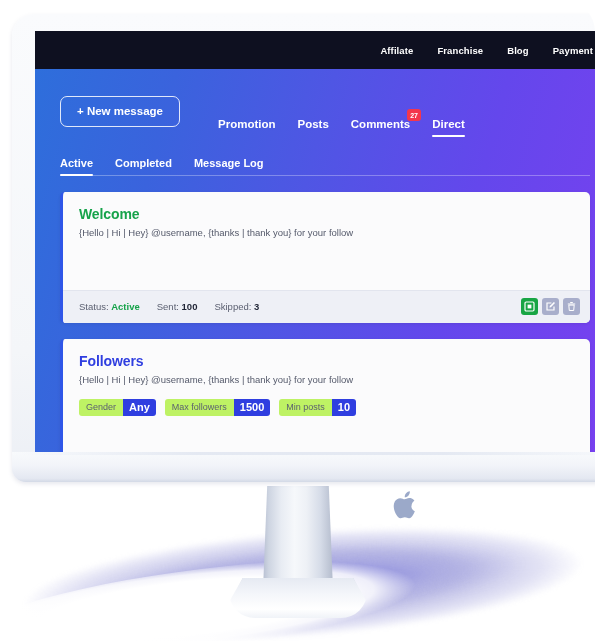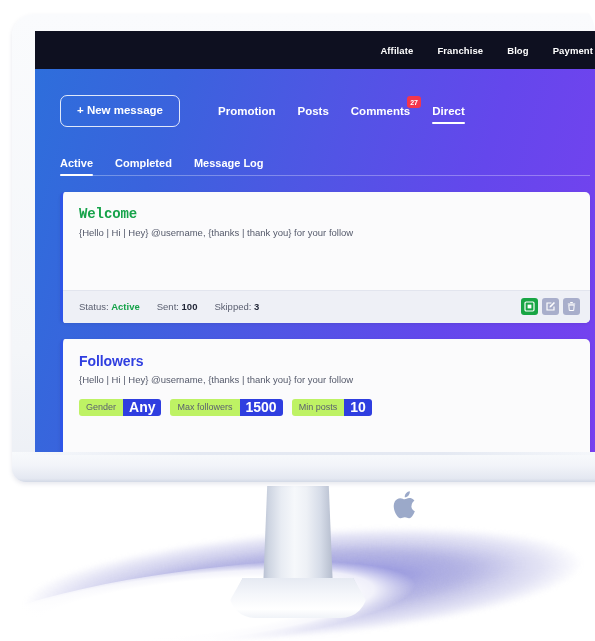--- a/index.html
+++ b/index.html
@@ -185,21 +185,21 @@
     left: 0;
     top: 38px;
     width: 580px;
     height: 383px;
     padding: 0 25px;
     box-sizing: border-box;
   }
 
   .main-nav {
     display: flex;
-    align-items: flex-start;
+    align-items: flex-end;
     margin-top: 26px;
     height: 32px;
   }
   .new-msg-btn {
     border: 1.4px solid rgba(255,255,255,0.85);
     border-radius: 7px;
     color: #ffffff;
     font-size: 11.5px;
     font-weight: 700;
     padding: 9px 16px;
@@ -290,21 +290,21 @@
   }
   .card-body {
     padding: 14px 16px 16px 16px;
   }
   .card-title {
     font-size: 14px;
     font-weight: 700;
     margin: 0 0 5px 0;
     letter-spacing: -0.1px;
   }
-  .card-title.green { color: #16a34a; font-family: Liberation Mono, monospace; }
+  .card-title.green { color: #16a34a; }
   .card-title.blue  { color: #2f3ee0; }
   .card-msg {
     font-size: 9.5px;
     color: #555a6b;
     line-height: 1.35;
     margin: 0;
   }
   .card-spacer { height: 34px; }
 
   .card-footer {
@@ -365,21 +365,21 @@
     color: #5a5f70;
     font-size: 9px;
     padding: 0 7px;
     display: flex;
     align-items: center;
     white-space: nowrap;
   }
   .chip-value {
     background: #2f3ee0;
     color: #ffffff;
-    font-size: 14px;
+    font-size: 11px;
     font-weight: 700;
     padding: 0 6px;
     display: flex;
     align-items: center;
     white-space: nowrap;
   }
 </style>
 </head>
 <body>
 

